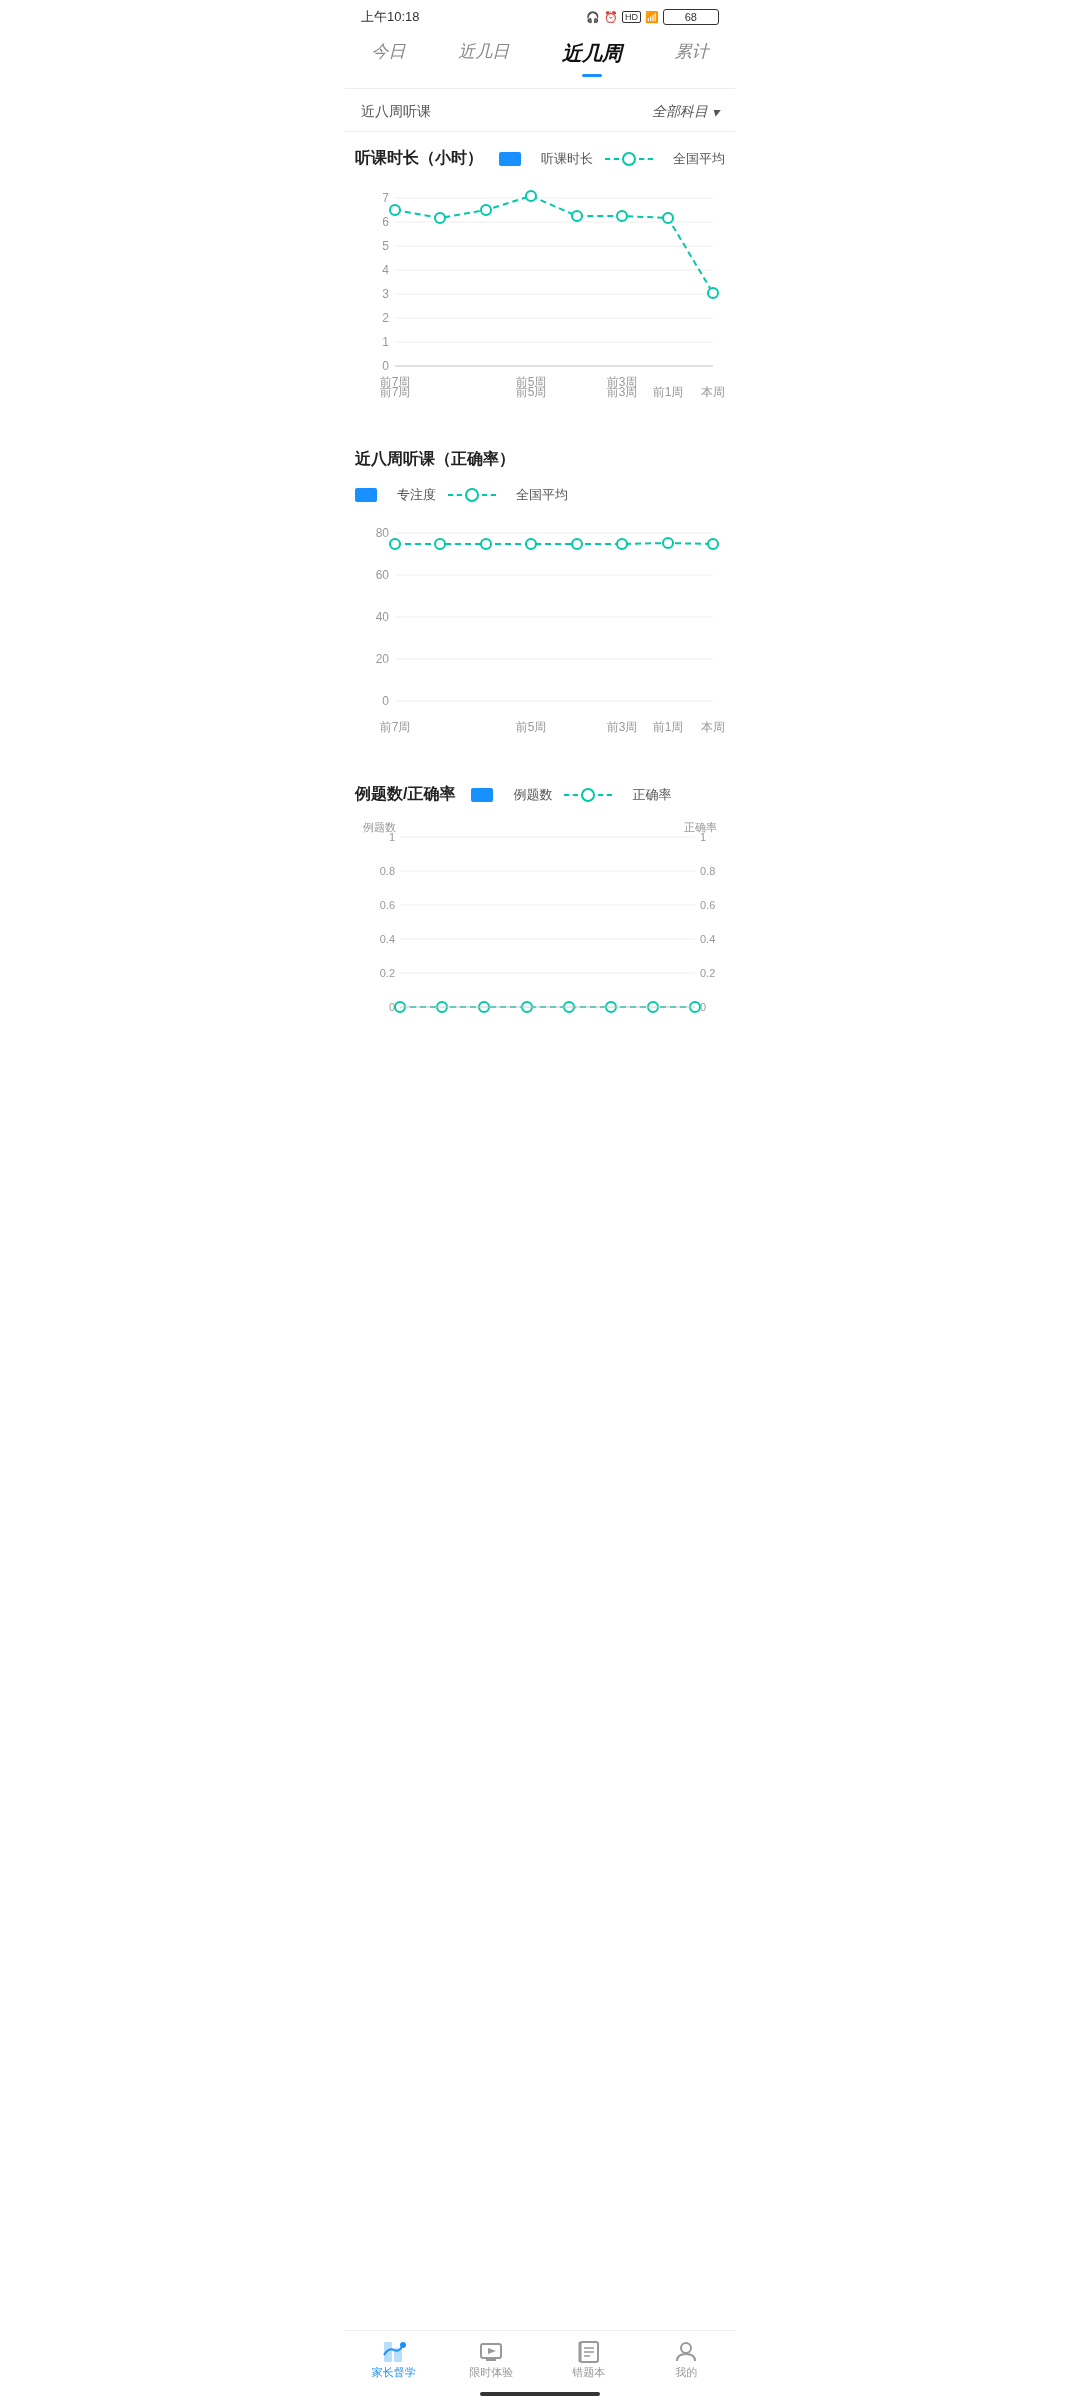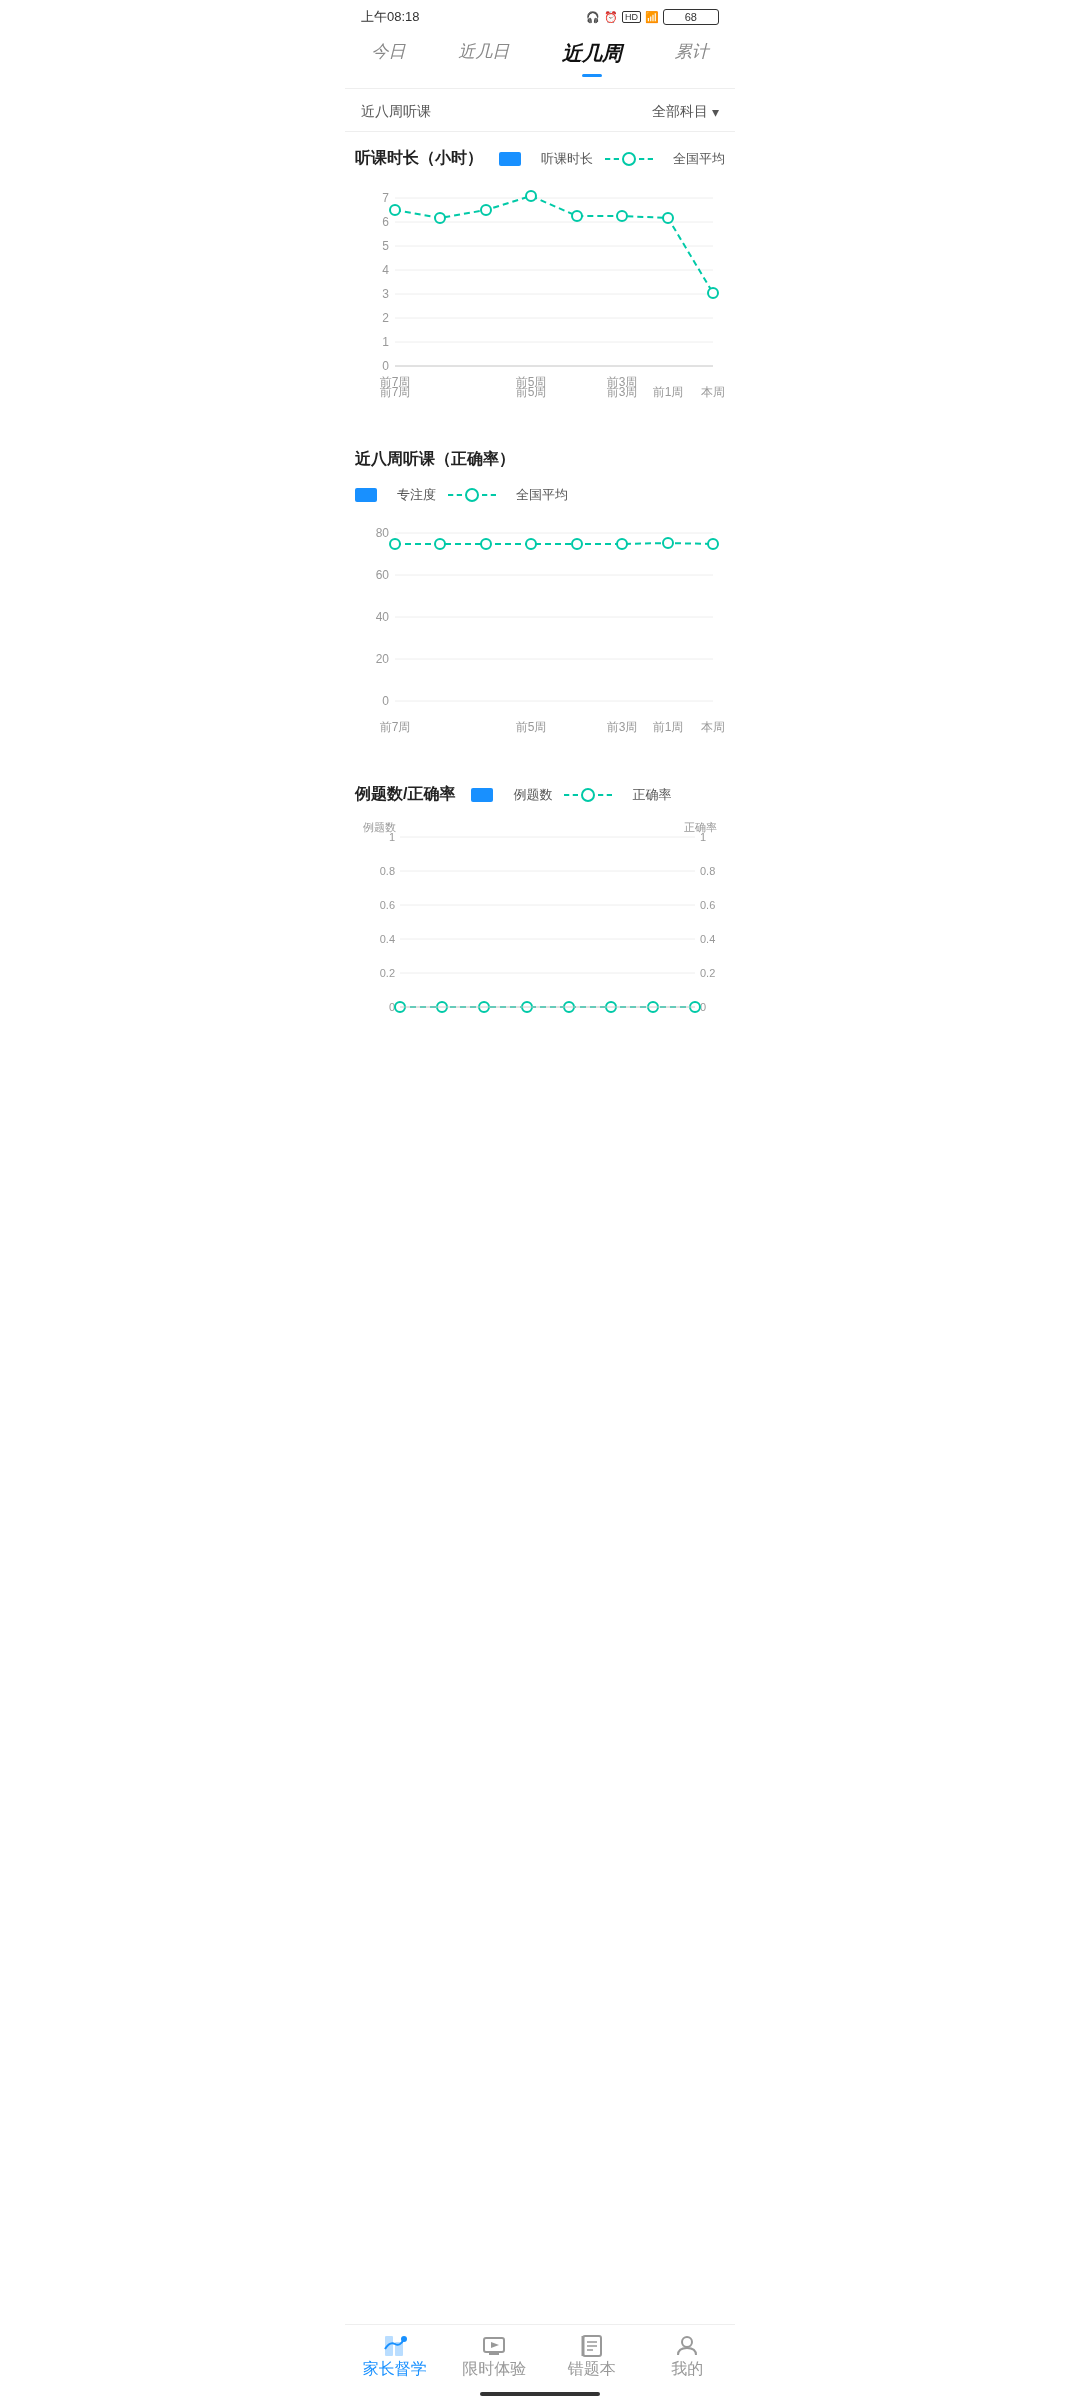--- a/index.html
+++ b/index.html
@@ -72,20 +72,21 @@
       border-bottom: 1px solid #eee;
     }
     .filter-label { font-size: 14px; color: #555; }
     .filter-select {
       font-size: 14px;
       color: #555;
       display: flex;
       align-items: center;
       gap: 4px;
       cursor: pointer;
+      font-style: italic;
     }
 
     
     .chart-section {
       padding: 16px 10px 10px;
       margin-bottom: 8px;
     }
     .chart-header {
       display: flex;
       align-items: center;
@@ -153,21 +154,21 @@
       background: #fff;
       border-top: 1px solid #eee;
       display: flex;
       justify-content: space-around;
       padding: 8px 0 20px;
     }
     .nav-item {
       display: flex;
       flex-direction: column;
       align-items: center;
-      font-size: 16px;
+      font-size: 11px;
       color: #999;
       cursor: pointer;
       min-width: 60px;
     }
     .nav-item.active { color: #1890ff; }
     .nav-icon {
       width: 26px;
       height: 26px;
       display: flex;
       align-items: center;
@@ -185,21 +186,21 @@
     }
 
     .content-area {
       padding-bottom: 80px;
     }
   </style>
 </head>
 <body>
 
 <div class="status-bar">
-  <span class="status-left">上午08:18</span>
+  <span class="status-left">上午10:18</span>
   <div class="status-right">
     <span>🎧</span>
     <span>⏰</span>
     <span style="font-size:9px;border:1px solid #333;padding:0 2px;border-radius:2px;">HD</span>
     <span>📶</span>
     <span style="font-size:11px;border:1px solid #333;padding:1px 21px;border-radius:3px;">
       <span>68</span>
     </span>
   </div>
 </div>

